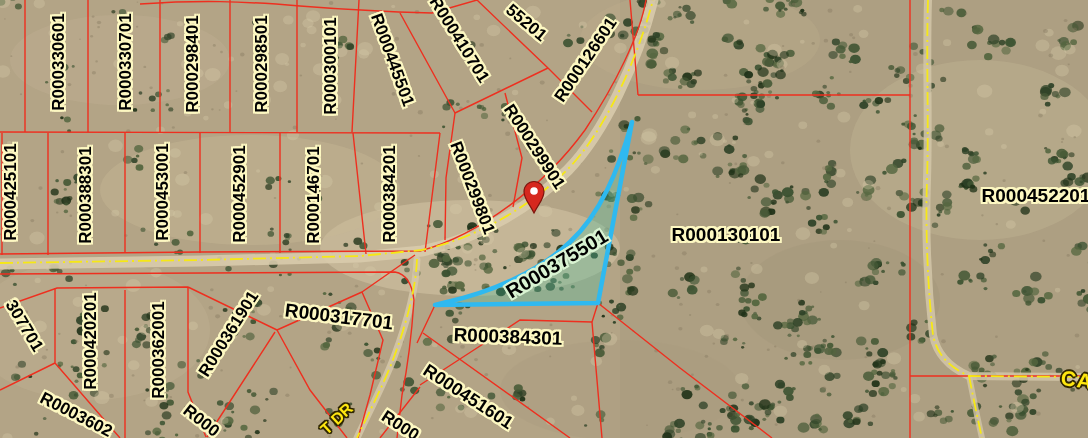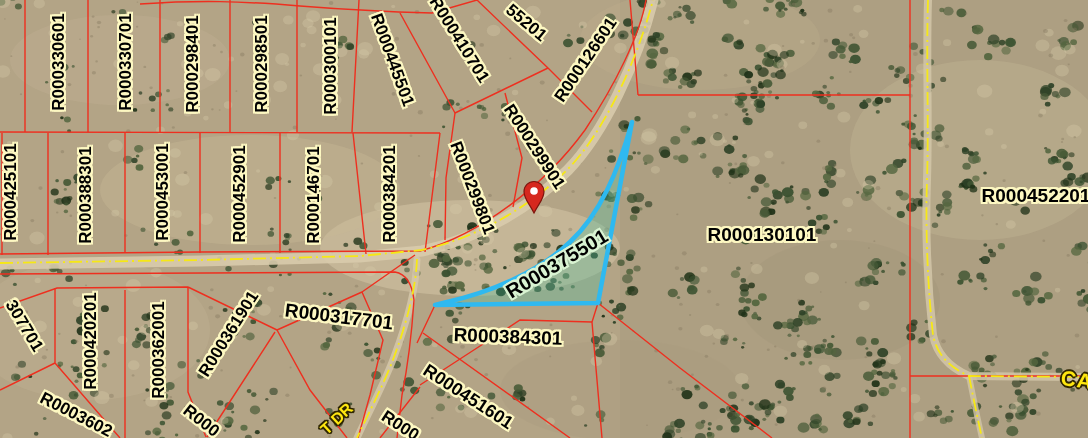--- a/index.html
+++ b/index.html
@@ -1469,21 +1469,21 @@
   <div class="plabel" style="--r:-90deg;left:11px;top:192px">R000425101</div>
   <div class="plabel" style="--r:-90deg;left:86px;top:195px">R000388301</div>
   <div class="plabel" style="--r:-90deg;left:163px;top:192px">R000453001</div>
   <div class="plabel" style="--r:-90deg;left:240px;top:194px">R000452901</div>
   <div class="plabel" style="--r:-90deg;left:314px;top:195px">R000146701</div>
   <div class="plabel" style="--r:-90deg;left:390px;top:194px">R000384201</div>
   <div class="plabel" style="--r:69deg;left:472px;top:188px">R000299801</div>
   <div class="plabel" style="--r:57deg;left:534px;top:147px">R000299901</div>
 
   <div class="plabel sel" style="--r:-31deg;left:557px;top:264px">R000375501</div>
-  <div class="plabel big" style="left:762px;top:235px">R000130101</div>
+  <div class="plabel big" style="left:726px;top:235px">R000130101</div>
   <div class="plabel big" style="left:1036px;top:196px">R000452201</div>
   <div class="plabel big" style="--r:7deg;left:339px;top:317px">R000317701</div>
   <div class="plabel big" style="--r:2deg;left:508px;top:337px">R000384301</div>
   <div class="plabel med" style="--r:33deg;left:468px;top:397px">R000451601</div>
 
   <div class="plabel" style="--r:59deg;left:24px;top:326px">307701</div>
   <div class="plabel" style="--r:-90deg;left:91px;top:341px">R000420201</div>
   <div class="plabel" style="--r:-90deg;left:159px;top:350px">R000362001</div>
   <div class="plabel" style="--r:-58deg;left:229px;top:334px">R000361901</div>
   <div class="plabel" style="--r:27deg;left:76px;top:415px">R0003602</div>

